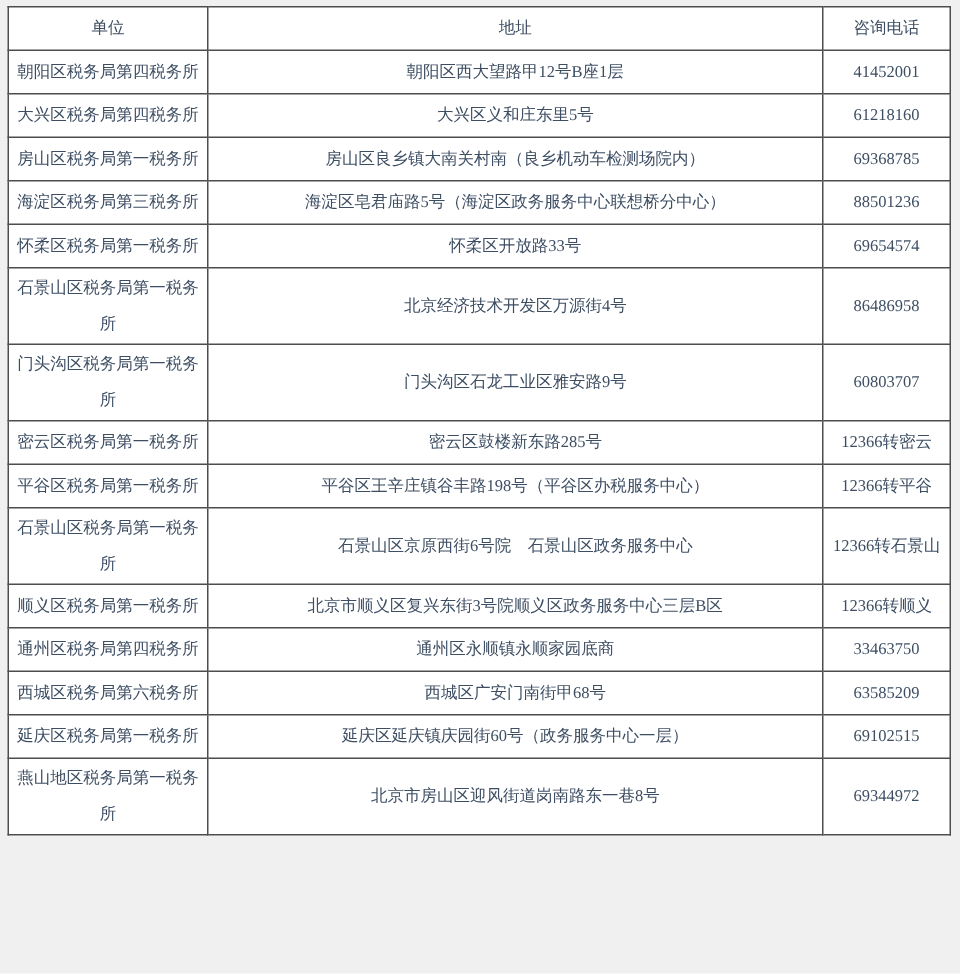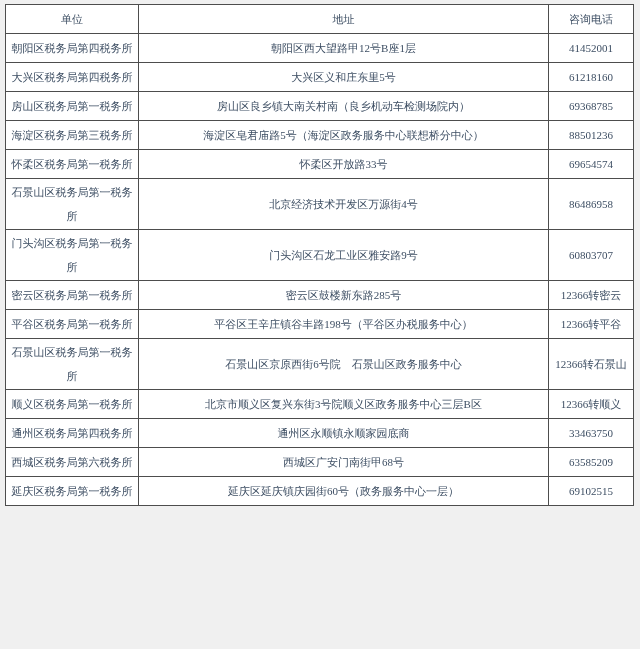--- a/index.html
+++ b/index.html
@@ -115,14 +115,19 @@
     <tr>
       <td>西城区税务局第六税务所</td>
       <td>西城区广安门南街甲68号</td>
       <td>63585209</td>
     </tr>
     <tr>
       <td class="al">延庆区税务局第一税务所</td>
       <td class="al">延庆区延庆镇庆园街60号（政务服务中心一层）</td>
       <td>69102515</td>
     </tr>
+    <tr>
+      <td class="al">燕山地区税务局第一税务所</td>
+      <td class="al">北京市房山区迎风街道岗南路东一巷8号</td>
+      <td>69344972</td>
+    </tr>
   </tbody>
 </table>
 
 </body></html>

